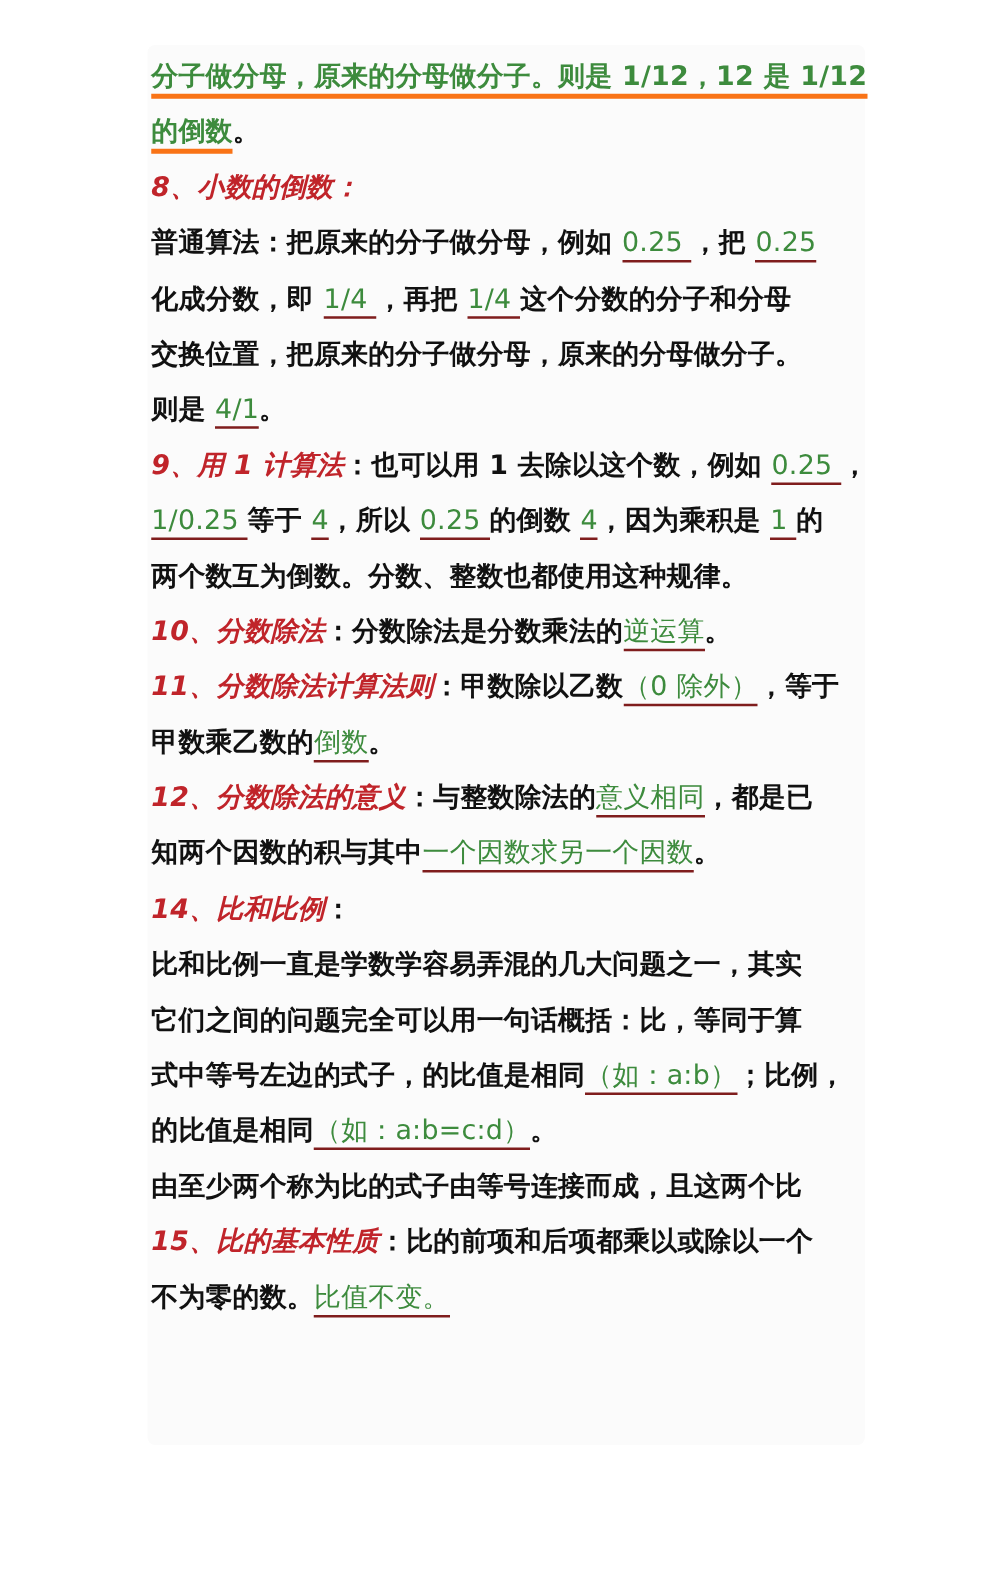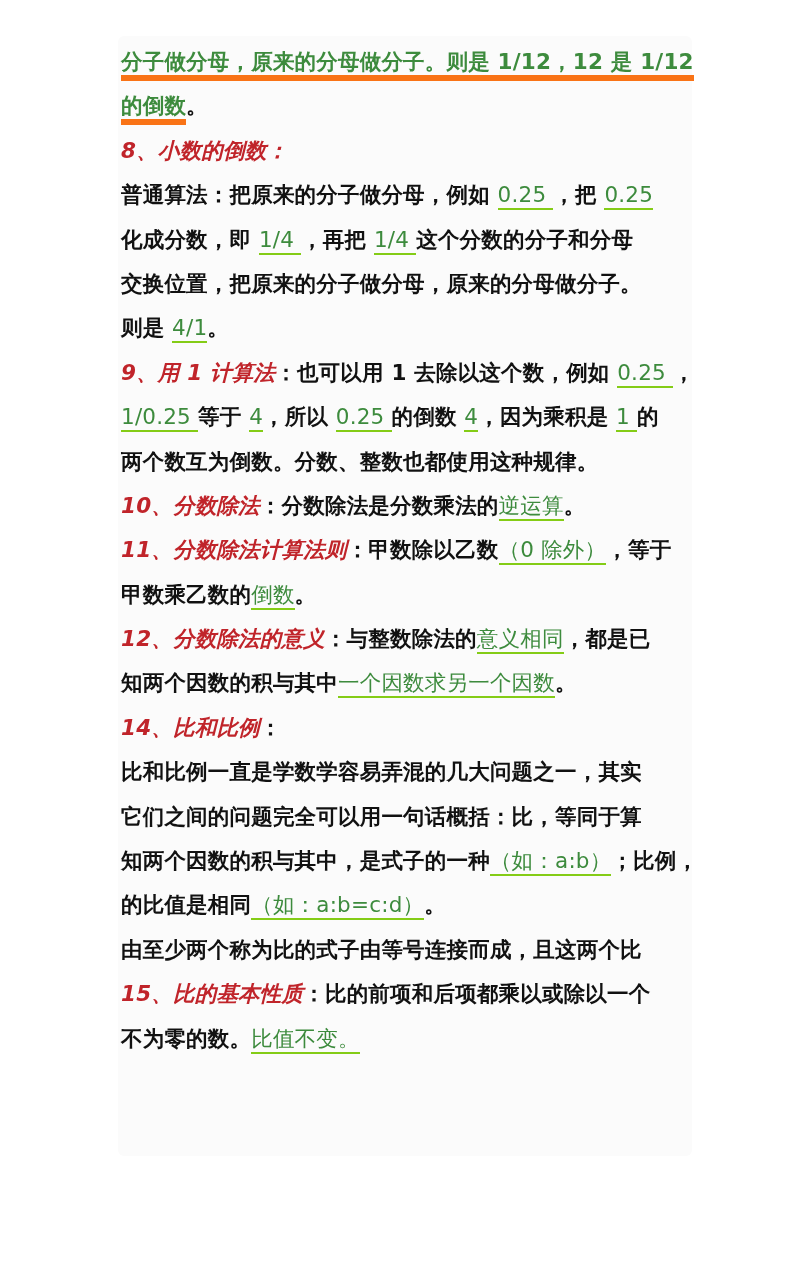--- a/index.html
+++ b/index.html
@@ -14,23 +14,23 @@
   .content {
     position: absolute; left: 121px; top: 40px; width: 570px;
   }
   .line {
     height: 44.4px; line-height: 44.4px; font-size: 21.5px; font-weight: bold;
     color: #111111; white-space: nowrap; letter-spacing: 0.2px;
   }
   .red { color: #c0242a; font-style: italic; }
   .u {
     color: #3d8b3d; font-weight: normal;
-    border-bottom: 2px solid #84cc16; padding-bottom: 1px;
+    border-bottom: 2px solid #7f1d1d; padding-bottom: 1px;
   }
-  .ub { color: #3d8b3d; border-bottom: 6px solid #f97316; padding-bottom: 1px; }
+  .ub { color: #3d8b3d; border-bottom: 4px solid #f97316; padding-bottom: 1px; }
 </style>
 </head>
 <body>
 
 <div class="card"></div>
 <div class="content" id="content">
     <div>
       <div class="line"><span class="ub">分子做分母，原来的分母做分子。则是 1/12，12 是 1/12</span></div>
       <div class="line"><span class="ub">的倒数</span><span>。</span></div>
     </div>
@@ -54,21 +54,21 @@
       <div class="line"><span>甲数乘乙数的</span><span class="u">倒数</span><span>。</span></div>
     </div>
     <div>
       <div class="line"><span class="red">12、分数除法的意义</span><span>：与整数除法的</span><span class="u">意义相同</span><span>，都是已</span></div>
       <div class="line"><span>知两个因数的积与其中</span><span class="u">一个因数求另一个因数</span><span>。</span></div>
     </div>
     <div>
       <div class="line"><span class="red">14、比和比例</span><span>：</span></div>
       <div class="line"><span>比和比例一直是学数学容易弄混的几大问题之一，其实</span></div>
       <div class="line"><span>它们之间的问题完全可以用一句话概括：比，等同于算</span></div>
-      <div class="line"><span>知两个因数的积与其中，是式子的一种</span><span class="u">（如：a:b）</span><span>；比例，</span></div>
+      <div class="line"><span>式中等号左边的式子，的比值是相同</span><span class="u">（如：a:b）</span><span>；比例，</span></div>
       <div class="line"><span>的比值是相同</span><span class="u">（如：a:b=c:d）</span><span>。</span></div>
       <div class="line"><span>由至少两个称为比的式子由等号连接而成，且这两个比</span></div>
     </div>
     <div>
       <div class="line"><span class="red">15、比的基本性质</span><span>：比的前项和后项都乘以或除以一个</span></div>
       <div class="line"><span>不为零的数。</span><span class="u">比值不变。</span></div>
     </div>
   </div>
 
 </body></html>

